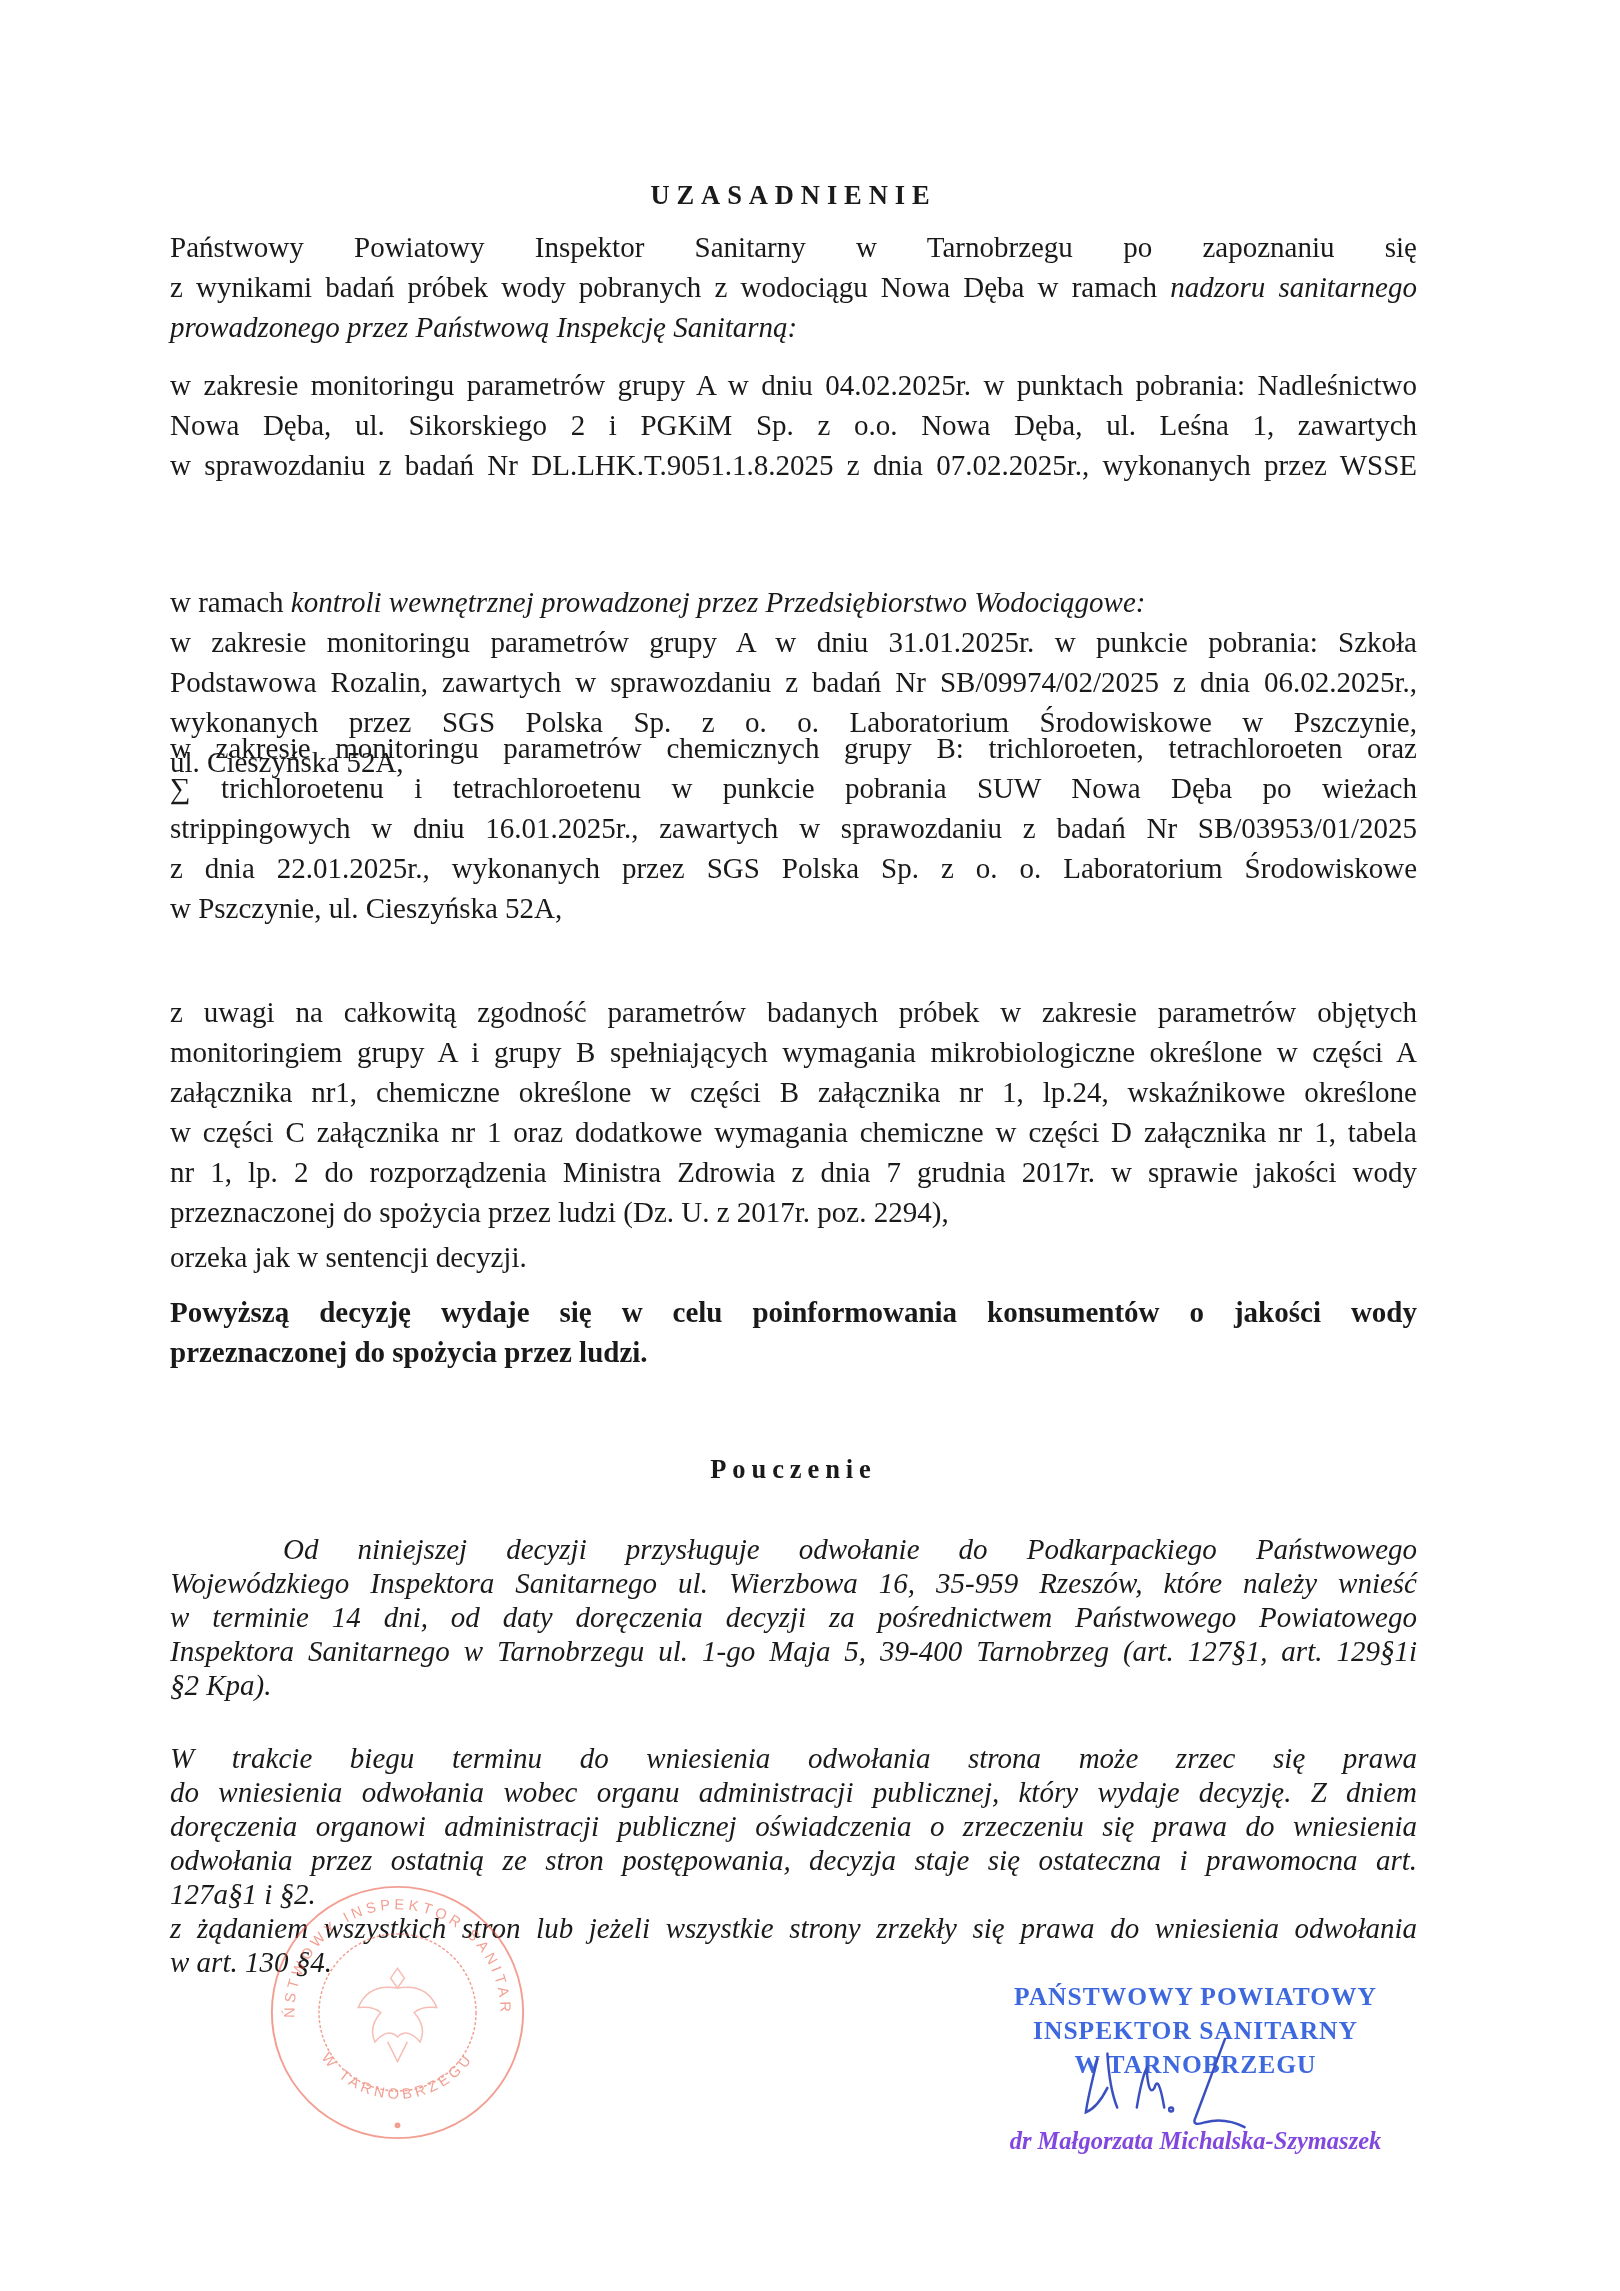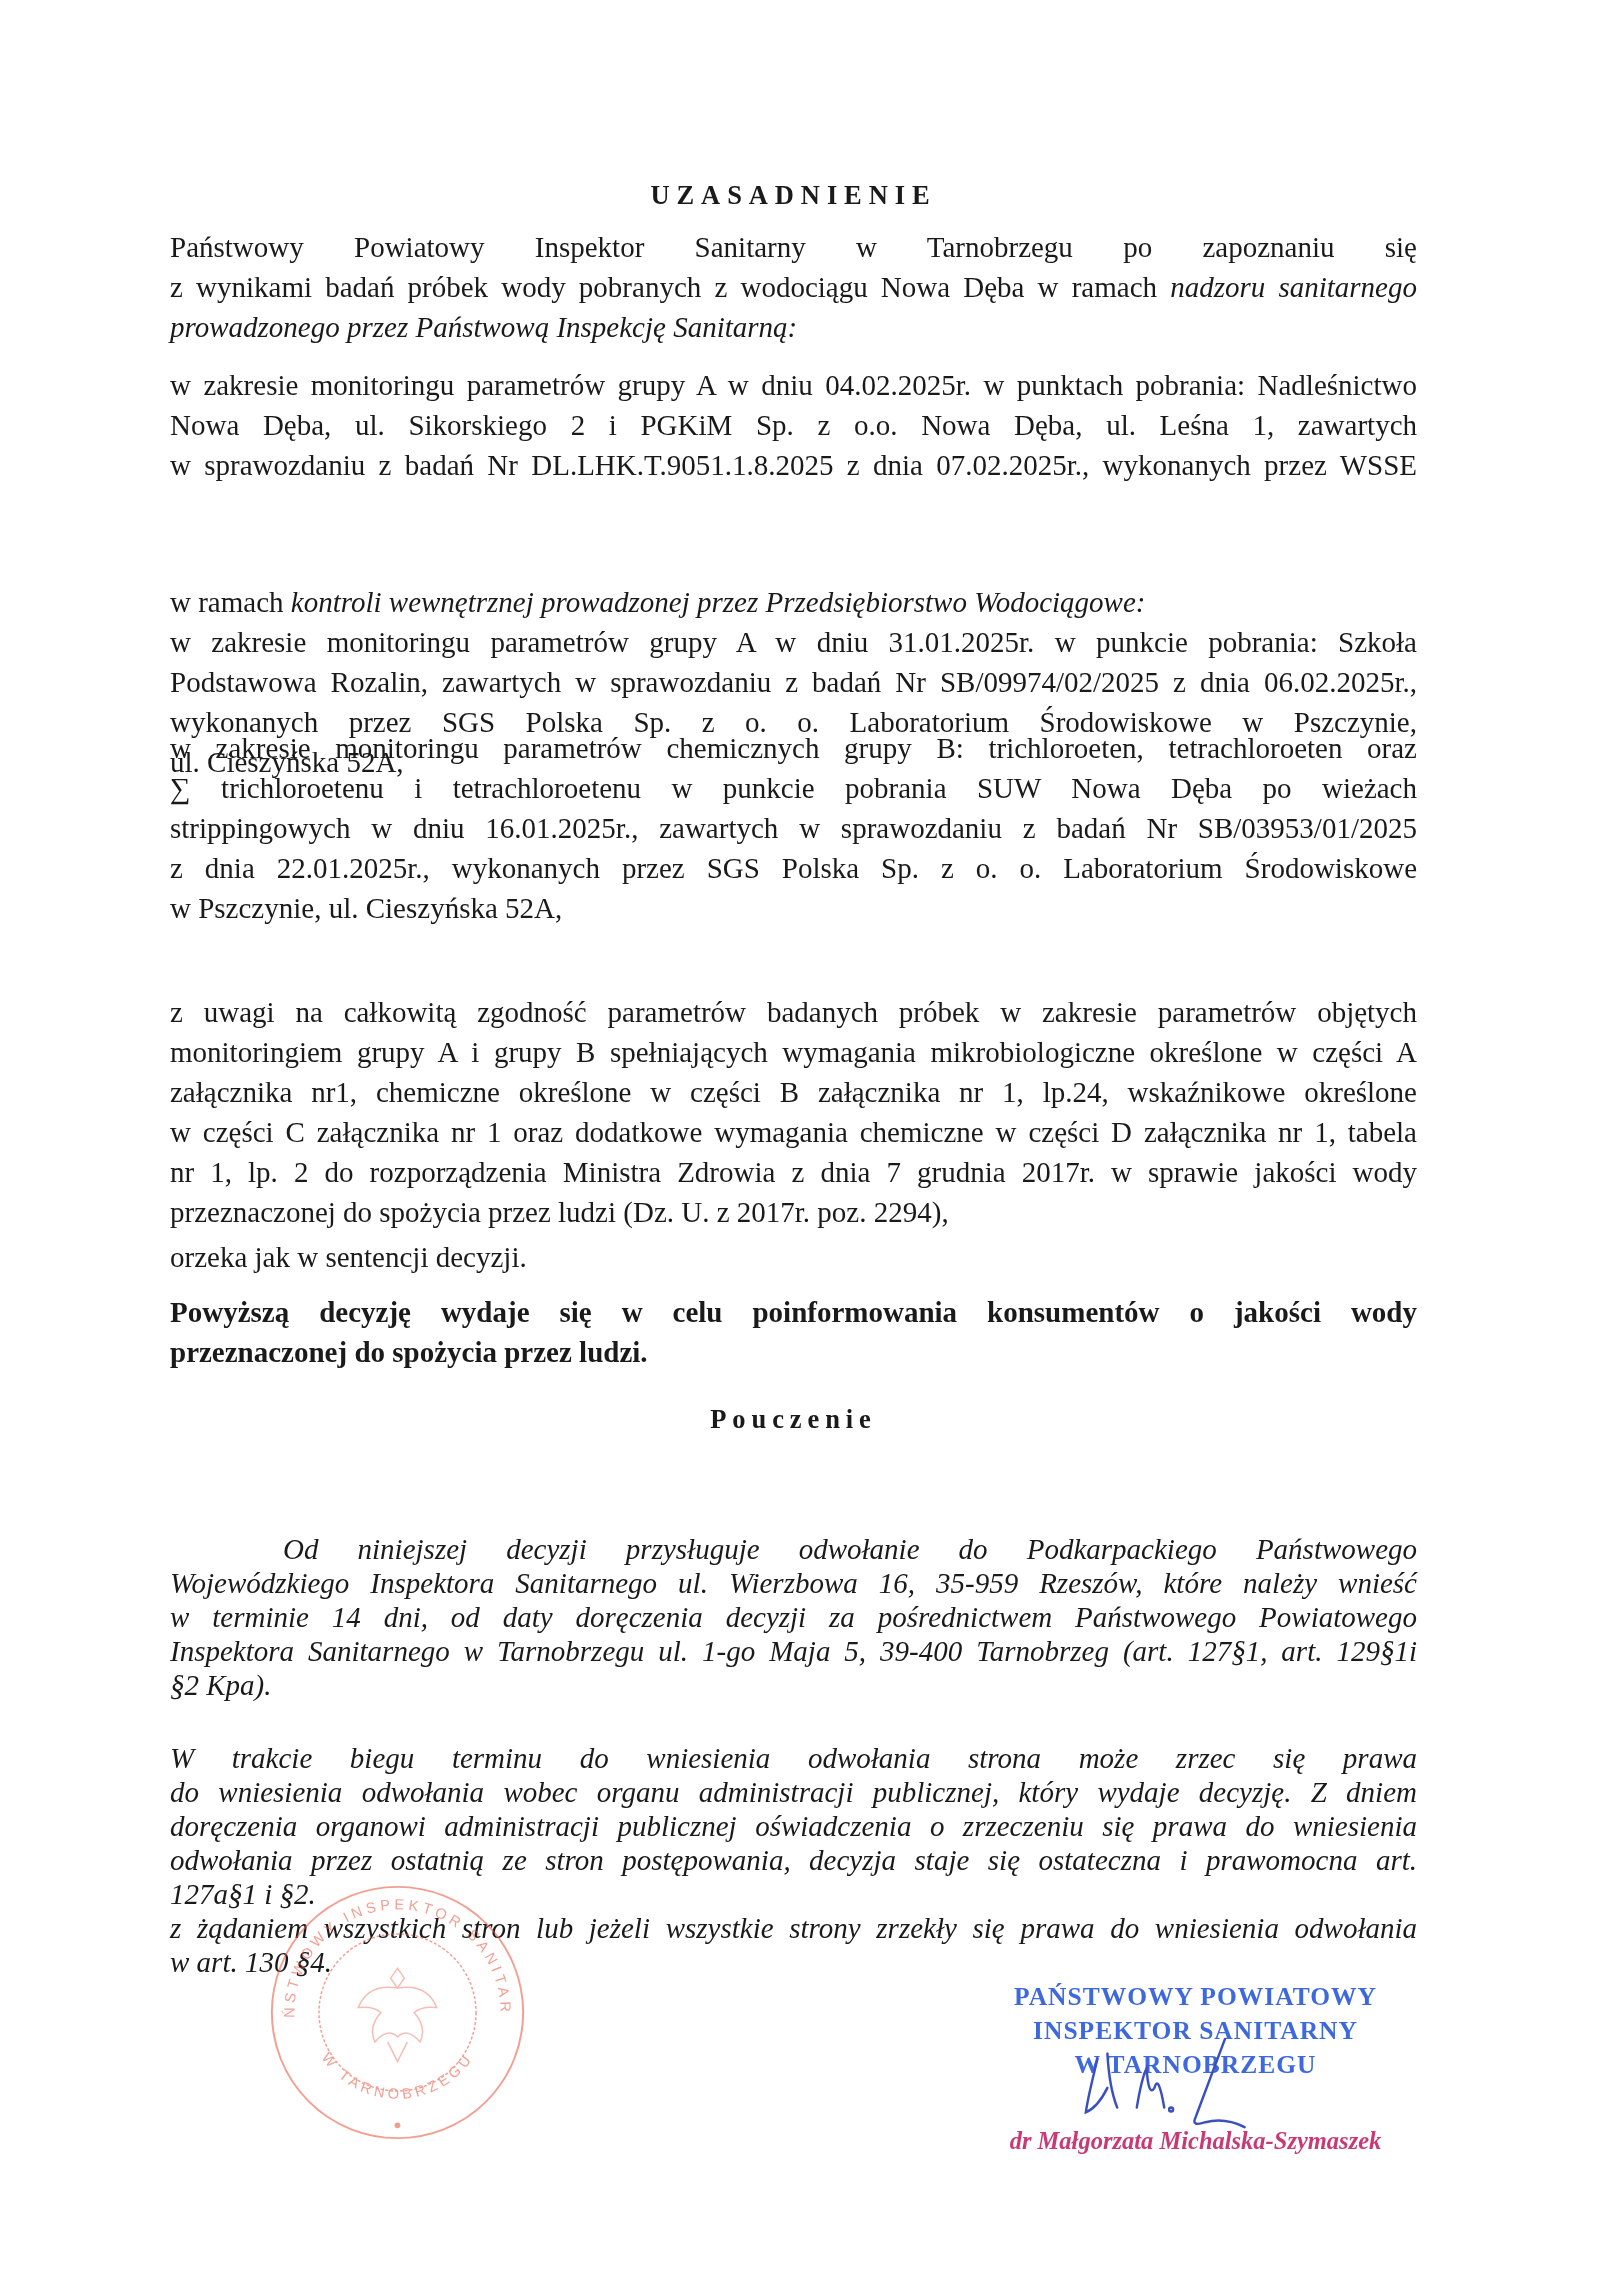--- a/index.html
+++ b/index.html
@@ -2,21 +2,21 @@
 <html><head>
 <meta charset="utf-8">
 <style>
   html, body { margin: 0; padding: 0; background: #ffffff; }
   body { width: 1620px; height: 2292px; position: relative; overflow: hidden;
          font-family: "Liberation Serif", "DejaVu Serif", serif; color: #1a1a1a; }
   .page { position: absolute; left: 170px; top: 0; width: 1247px; }
   .heading { position: absolute; left: 0; width: 1247px; text-align: center; font-weight: bold;
              font-size: 26.5px; letter-spacing: 6.9px; }
   #h1 { top: 180px; }
-  #h2 { top: 1404px; letter-spacing: 5.9px; }
+  #h2 { top: 1454px; letter-spacing: 5.9px; }
   .para { position: absolute; left: 0; width: 1247px; font-size: 29px; line-height: 40px;
           text-align: justify; text-align-last: left; }
   .para i { font-style: italic; }
   .line-just { display: block; text-align: justify; text-align-last: justify; }
   .line { display: block; }
   #p1 { top: 227px; }
   #p2 { top: 365px; }
   #p3 { top: 582px; }
   #p4 { top: 728px; }
   #p5 { top: 992px; }
@@ -26,21 +26,21 @@
           line-height: 34px; }
   #i1 { top: 1532px; }
   #i2 { top: 1741px; }
   .indent { padding-left: 113px; }
   .stamp-round { position: absolute; left: 265px; top: 1880px; width: 265px; height: 265px;
                  opacity: 0.55; }
   .stamp-text { position: absolute; left: 980px; top: 1980px; width: 431px; text-align: center;
                 color: #1d4ed8; font-weight: bold; font-size: 25.5px; line-height: 34px; letter-spacing: 1px;
                 opacity: 0.85; }
   .stamp-name { position: absolute; left: 980px; top: 2127px; width: 431px; text-align: center;
-                color: #be185d; font-weight: bold; font-style: italic; font-size: 24.5px; opacity: 0.85; }
+                color: #6d28d9; font-weight: bold; font-style: italic; font-size: 24.5px; opacity: 0.85; }
   .signature { position: absolute; left: 1078px; top: 2029px; width: 196px; height: 108px; }
 </style>
 </head>
 <body>
 
 <div class="page">
   <div class="heading" id="h1">UZASADNIENIE</div>
 
   <div class="para" id="p1">
     <span class="line-just">Państwowy Powiatowy Inspektor Sanitarny w Tarnobrzegu po zapoznaniu się</span>

